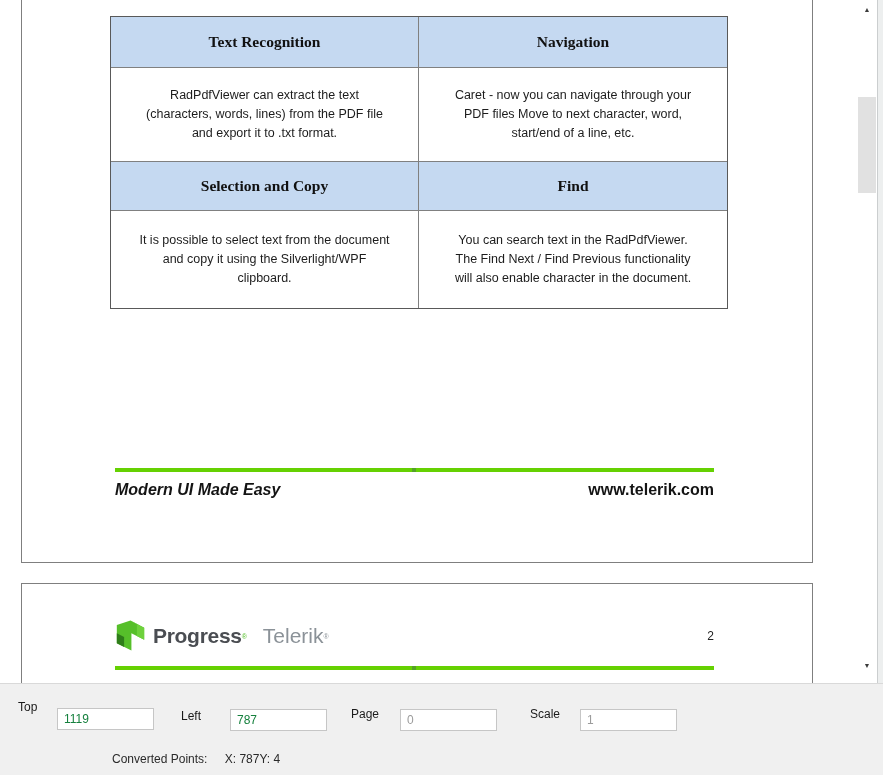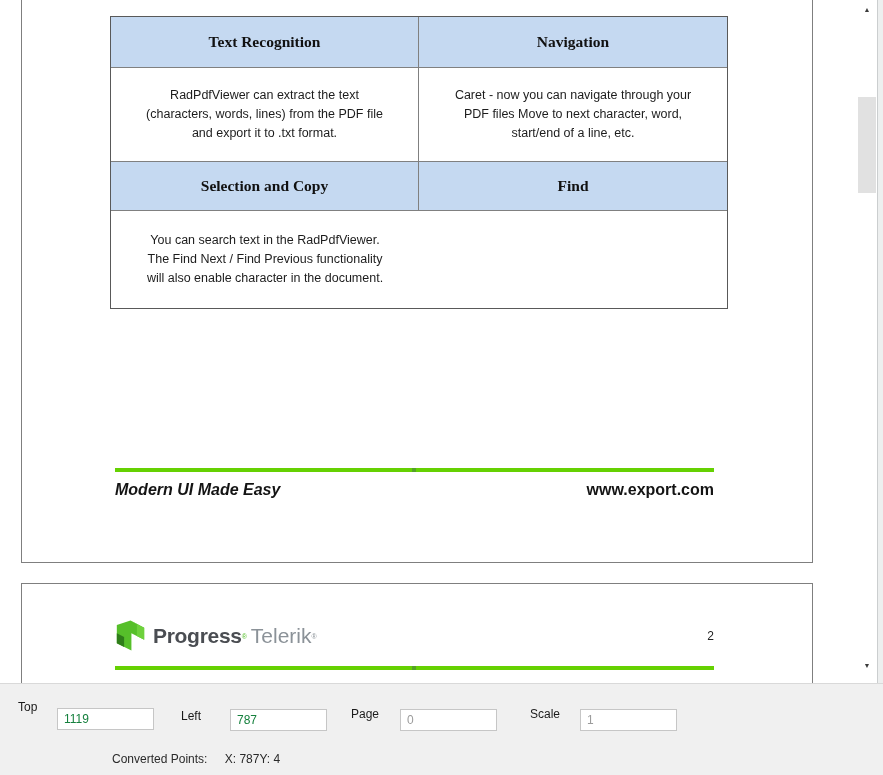--- a/index.html
+++ b/index.html
@@ -37,21 +37,21 @@
   .footer-row { position: absolute; left: 115px; top: 481px; width: 599px;
     display: flex; justify-content: space-between; font-size: 16px; font-weight: bold;
     color: #141414; }
   .footer-left { font-style: italic; }
 
   
   .logo-row { position: absolute; left: 115px; top: 619px; width: 599px; height: 34px;
     display: flex; align-items: center; }
   .logo-icon { width: 31px; height: 32px; margin-right: 7px; }
   .logo-progress { font-size: 21px; font-weight: bold; color: #4a4d52; letter-spacing: -0.3px; }
-  .logo-telerik { font-size: 21px; font-weight: 400; color: #8b9298; margin-left: 4px; }
+  .logo-telerik { font-size: 21px; font-weight: 400; color: #8b9298; margin-left: 16px; }
   .reg { font-size: 7px; vertical-align: 11px; }
   .reg.g { color: #56bf2a; }
   .reg.gray { color: #8b9298; }
   .page-num { margin-left: auto; font-size: 12px; color: #222; }
 
   
   .scroll-btn { position: absolute; left: 858px; width: 18px; height: 14px;
     display: flex; align-items: center; justify-content: center;
     font-size: 7px; color: #3c3c3c; cursor: pointer; }
   .scroll-up { top: 2px; }
@@ -89,29 +89,30 @@
   <div class="pdf-page page1"></div>
   <div class="pdf-page page2"></div>
 
   <div class="doc-table">
     <div class="cell head">Text Recognition</div>
     <div class="cell head last-col">Navigation</div>
     <div class="cell body">RadPdfViewer can extract the text (characters, words, lines) from the PDF file and export it to .txt format.</div>
     <div class="cell body last-col">Caret - now you can navigate through your PDF files Move to next character, word, start/end of a line, etc.</div>
     <div class="cell head">Selection and Copy</div>
     <div class="cell head last-col">Find</div>
+    <div class="cell body last-row">It is possible to select text from the document and copy it using the Silverlight/WPF clipboard.</div>
     <div class="cell body last-col last-row">You can search text in the RadPdfViewer. The Find Next / Find Previous functionality will also enable character in the document.</div>
   </div>
 
   <div class="green-line gl1">
     <div class="seam"></div>
   </div>
   <div class="footer-row">
     <span class="footer-left">Modern UI Made Easy</span>
-    <span class="footer-right">www.export.com</span>
+    <span class="footer-right">www.telerik.com</span>
   </div>
 
   <div class="logo-row">
     <svg class="logo-icon" viewBox="0 0 34 34">
       <polygon points="2,5 17,0 32,8 32,21 18,14 18,33 2,25" fill="#56bf2a"></polygon>
       <polygon points="2,25 10,29 10,18 2,14" fill="#2f7d1a"></polygon>
       <polygon points="17,0 32,8 32,21 24,17 24,4" fill="#6ed13c"></polygon>
     </svg>
     <span class="logo-progress">Progress</span>
     <span class="reg g">®</span>

